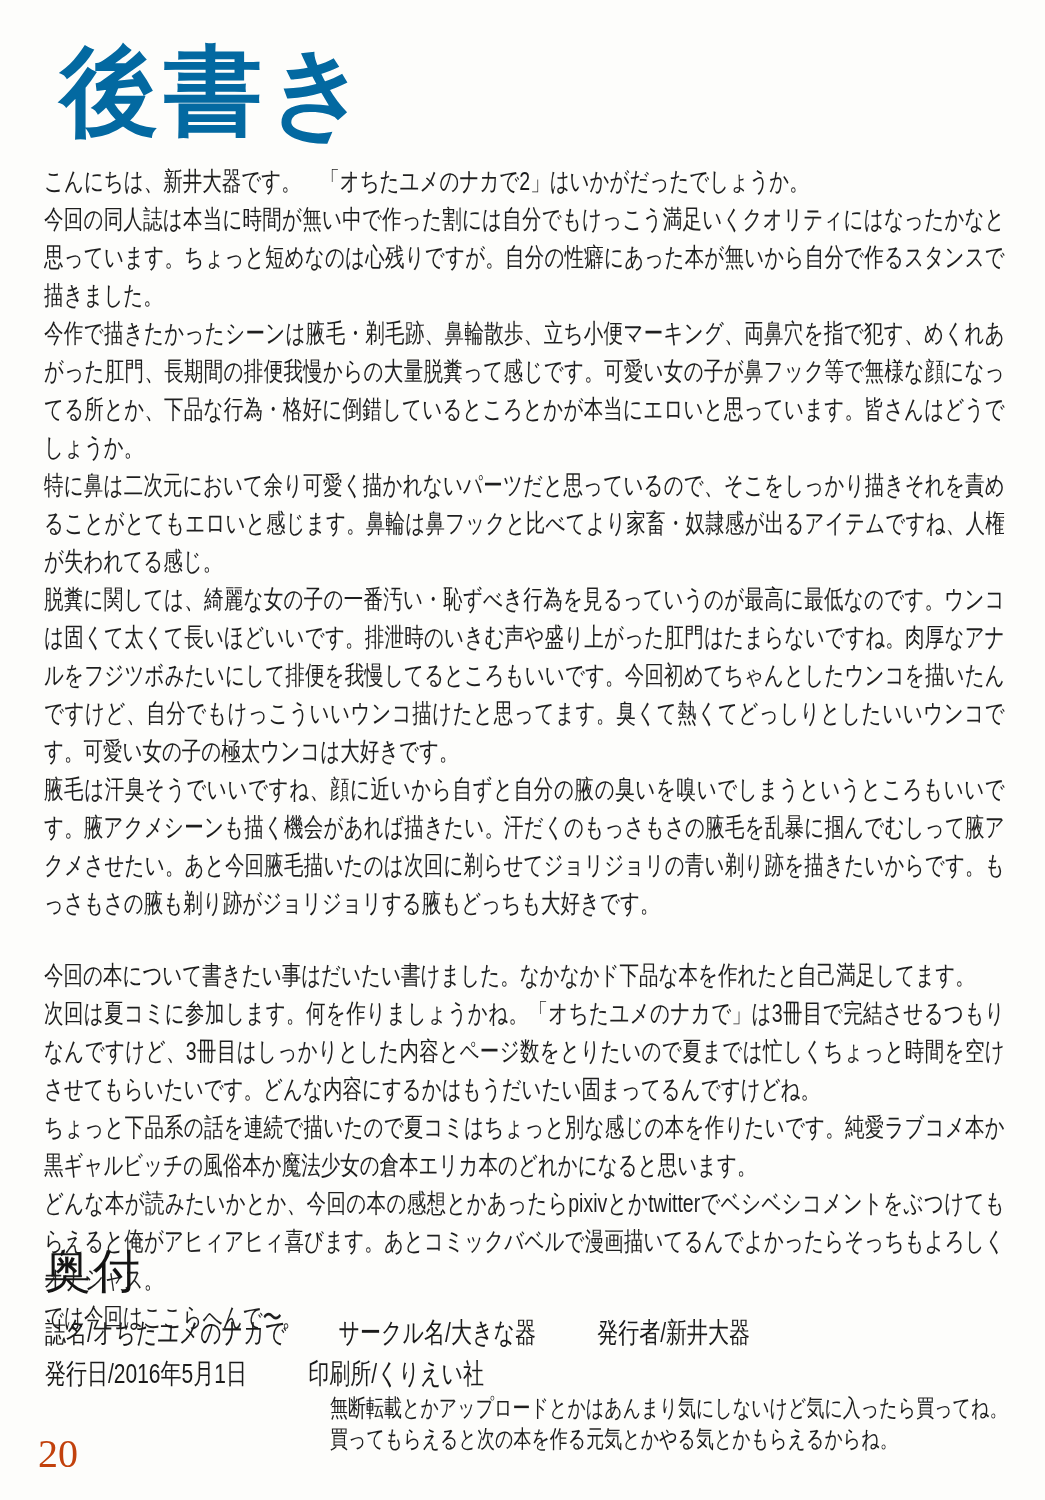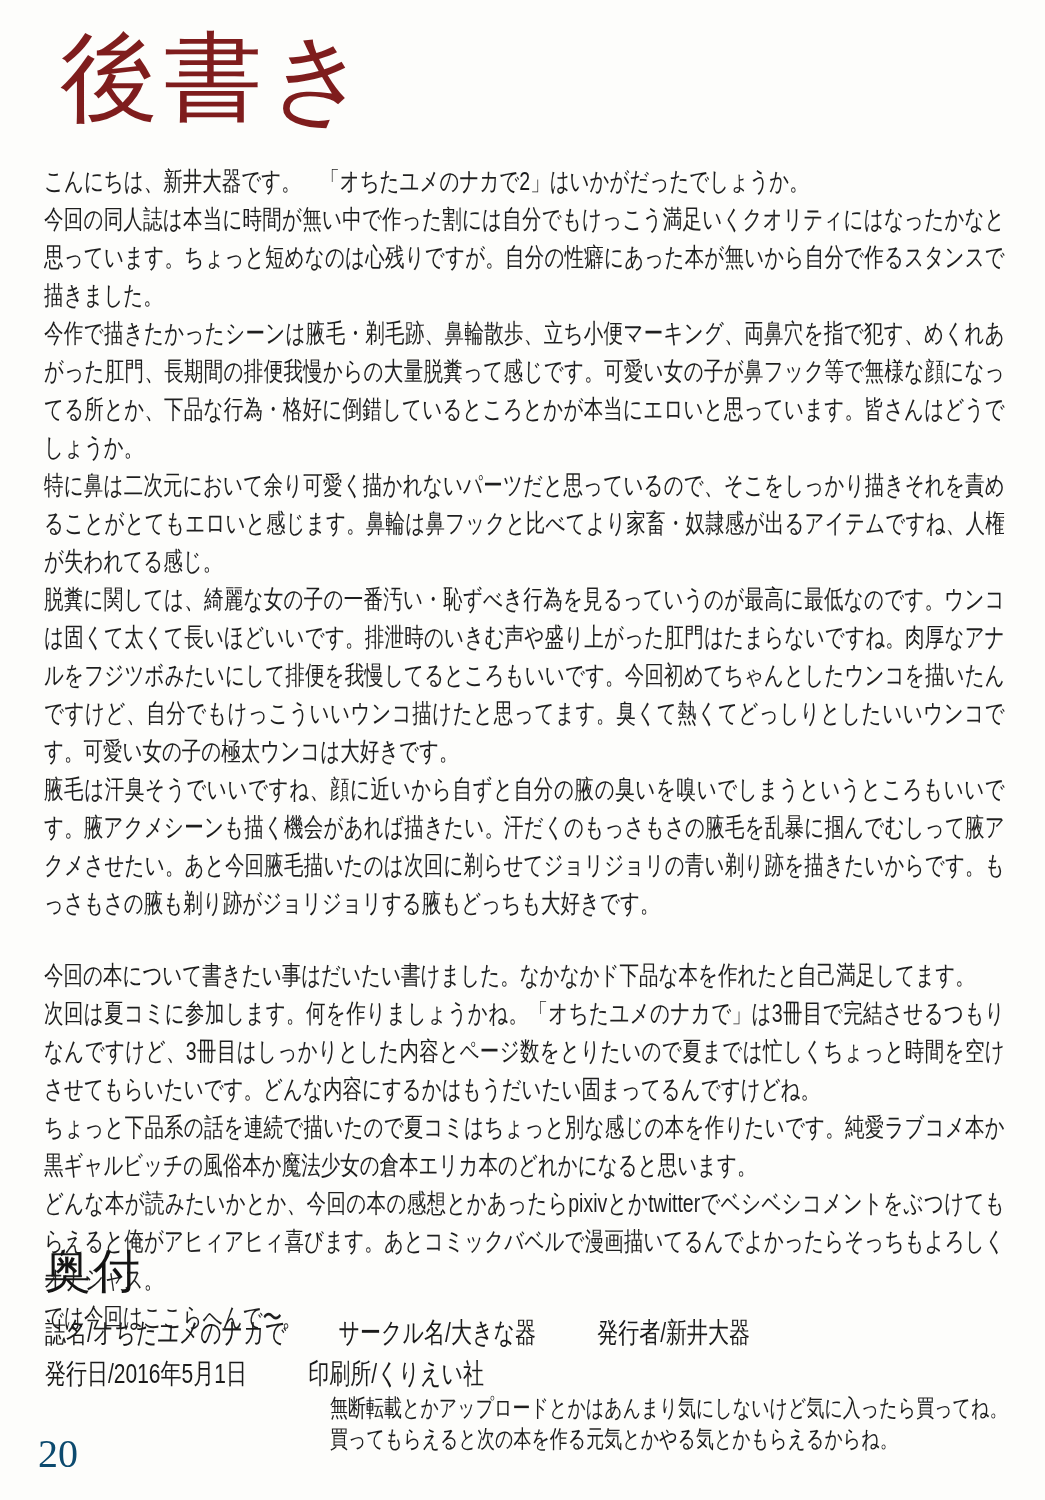--- a/index.html
+++ b/index.html
@@ -13,27 +13,28 @@
     height: 1500px;
     margin: 0 auto;
     background: #fdfdfb;
     color: #1c1c1c;
     overflow: hidden;
     font-family: "Liberation Sans", sans-serif;
   }
   .title {
     position: absolute;
     left: 60px;
-    top: 22px;
+    top: 36px;
     font-family: "Liberation Serif", serif;
     font-size: 98px;
     letter-spacing: 6px;
     line-height: 1.15;
-    color: #7f1d1d;
+    color: #0369a1;
     white-space: nowrap;
+    font-weight: bold;
   }
   
   .condensed {
     transform: scaleX(0.75);
     transform-origin: 0 0;
   }
   .body-text {
     position: absolute;
     left: 44px;
     top: 162px;
@@ -82,21 +83,21 @@
     line-height: 31px;
     color: #1d1d1d;
     white-space: nowrap;
   }
   .page-number {
     position: absolute;
     left: 38px;
     top: 1430px;
     font-family: "Liberation Serif", serif;
     font-size: 40px;
-    color: #0c4a6e;
+    color: #c2410c;
   }
 </style>
 </head>
 <body>
 
 <div class="page">
 
   <div class="title">後書き</div>
 
   <div class="body-text condensed">

